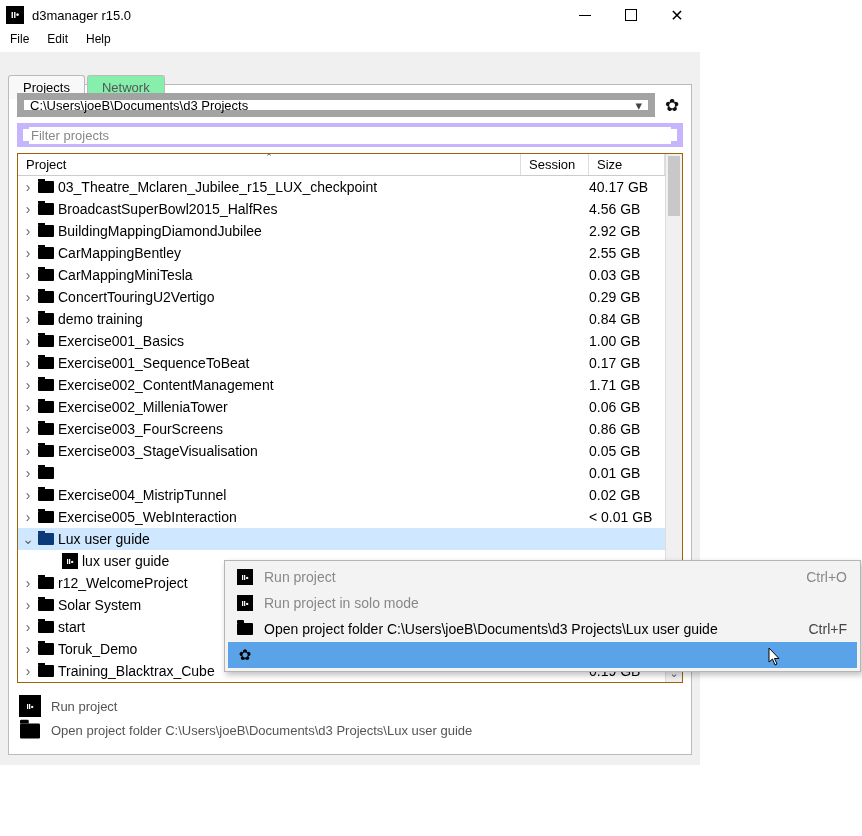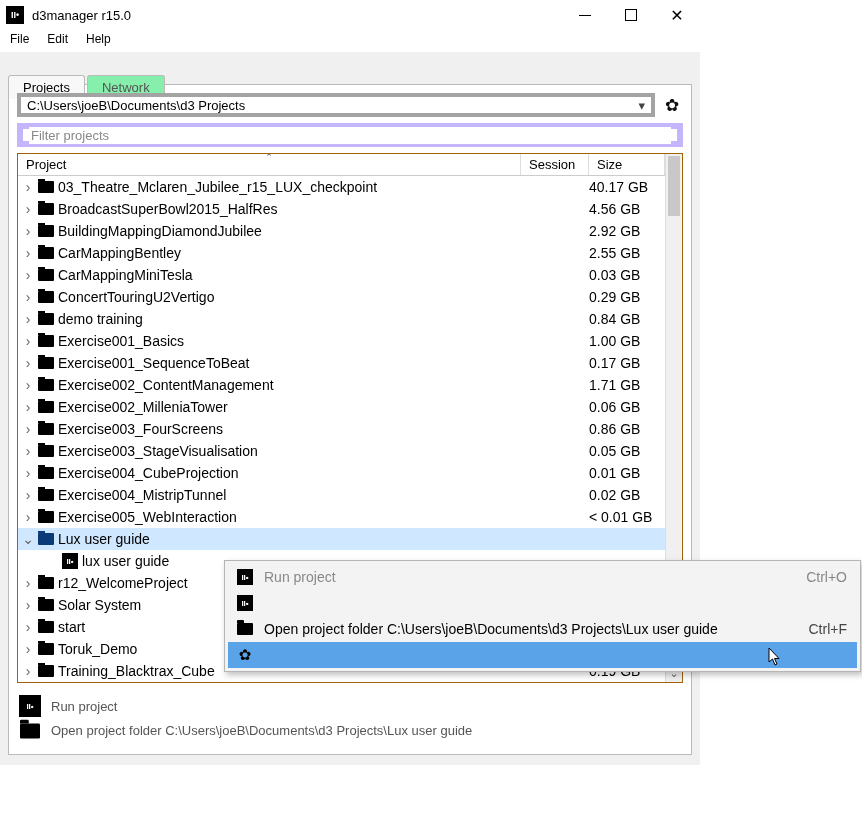--- a/index.html
+++ b/index.html
@@ -34,21 +34,21 @@
   .tab {
     padding: 4px 14px; border:1px solid #bbb; border-bottom:none;
     background:#f8f8f8; margin-right:2px; font-size:13px;
     border-top-left-radius:3px; border-top-right-radius:3px;
     position:relative; top:15px;
   }
   .tab.inactive { background:#86efac; color:#555; }
   .panel { background:#fff; border:1px solid #bbb; padding:8px; flex:1; display:flex; flex-direction:column; }
   .pathrow { display:flex; align-items:center; gap:6px; margin-bottom:6px; }
   .path-select {
-    flex:1; border:4px solid #a3a3a3; background:#fff; height:24px;
+    flex:1; border:7px solid #a3a3a3; background:#fff; height:24px;
     display:flex; align-items:center; padding:0 6px; position:relative;
   }
   .path-select::after { content:"▾"; position:absolute; right:6px; color:#444; }
   .gear-btn { width:22px; height:22px; display:flex; align-items:center; justify-content:center; font-size:17px; color:#111; }
   .filter {
     border:6px solid #c4b5fd; height:24px; padding:0 6px; display:flex; align-items:center;
     color:#888; margin-bottom:6px;
   }
   .filter input { border:0; outline:0; width:100%; font:inherit; color:#000; }
   .filter input::placeholder { color:#888; }
@@ -277,21 +277,20 @@
                   <span class="folder-icon"></span>
                   <span>Exercise003_StageVisualisation</span>
                 </div>
                 <div class="cell-session"></div>
                 <div class="cell-size">0.05 GB</div>
               </div>
               <div class="row">
                 <div class="cell-project">
                   <span class="chevron">›</span>
                   <span class="folder-icon"></span>
-                  <span>Exercise004_CubeProjection</span>
                 </div>
                 <div class="cell-session"></div>
                 <div class="cell-size">0.01 GB</div>
               </div>
               <div class="row">
                 <div class="cell-project">
                   <span class="chevron">›</span>
                   <span class="folder-icon"></span>
                   <span>Exercise004_MistripTunnel</span>
                 </div>
@@ -397,20 +396,21 @@
       <div class="cm-icon">
         <div class="sub-icon">II•</div>
       </div>
       <div class="cm-text">Run project</div>
       <div class="cm-shortcut">Ctrl+O</div>
     </div>
     <div class="cm-item">
       <div class="cm-icon">
         <div class="sub-icon">II•</div>
       </div>
+      <div class="cm-text">Run project  in solo mode</div>
       <div class="cm-shortcut"></div>
     </div>
     <div class="cm-item enabled">
       <div class="cm-icon">
         <div class="folder-icon"></div>
       </div>
       <div class="cm-text">Open project folder C:\Users\joeB\Documents\d3 Projects\Lux user guide</div>
       <div class="cm-shortcut">Ctrl+F</div>
     </div>
     <div class="cm-item enabled highlight">

